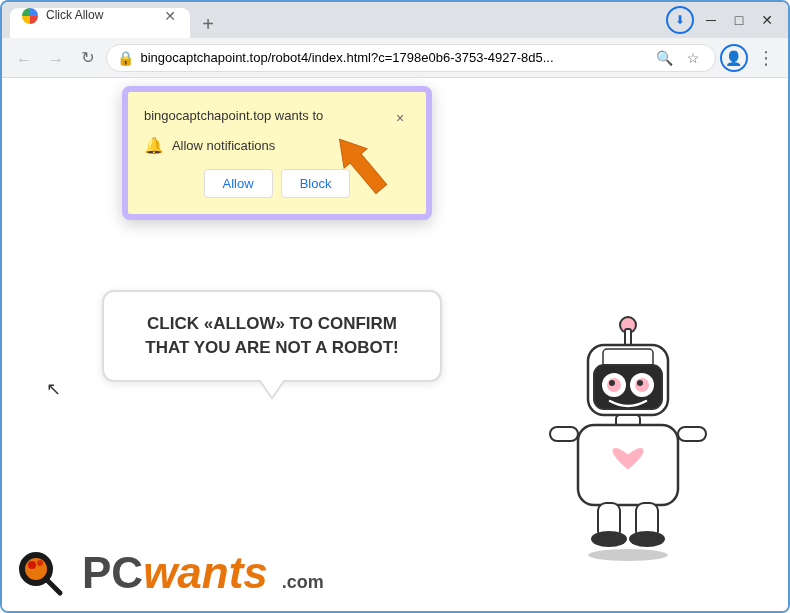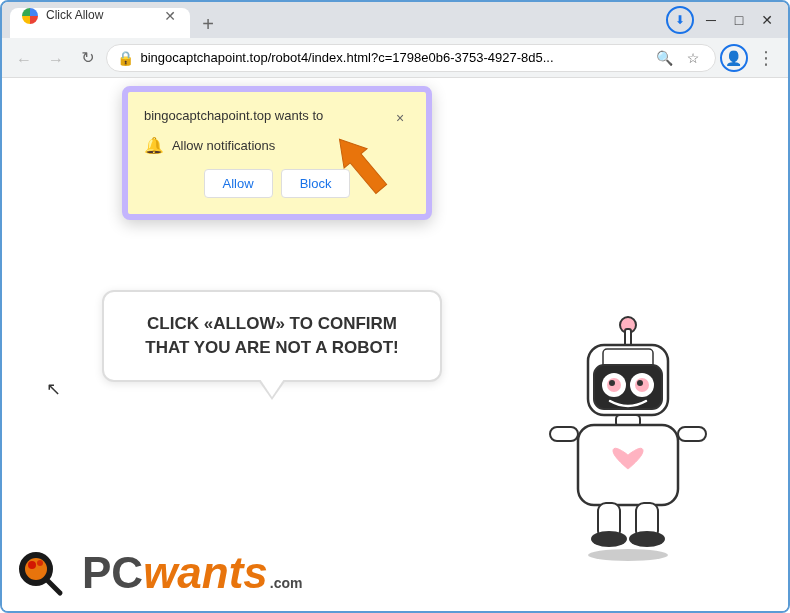--- a/index.html
+++ b/index.html
@@ -508,21 +508,21 @@
         <svg width="52" height="52" viewBox="0 0 52 52" xmlns="http://www.w3.org/2000/svg">
           <circle cx="22" cy="22" r="16" fill="#1a1a1a" stroke="#1a1a1a" stroke-width="2"></circle>
           <circle cx="22" cy="22" r="11" fill="#e8740c"></circle>
           <circle cx="18" cy="18" r="4" fill="#cc0000" opacity="0.8"></circle>
           <circle cx="26" cy="16" r="3" fill="#cc0000" opacity="0.6"></circle>
           <line x1="33" y1="33" x2="46" y2="46" stroke="#1a1a1a" stroke-width="5" stroke-linecap="round"></line>
         </svg>
         <div style="display:flex; align-items:baseline; line-height:1;">
           <span class="logo-pc" style="font-size:44px; font-weight:900; color:#4a4a4a; font-family: Arial Black, Arial, sans-serif;">PC</span>
           <span class="logo-risk" style="font-size:44px; font-weight:900; color:#e8740c; font-family: Arial Black, Arial, sans-serif; font-style: italic;">wants</span>
-          <span class="logo-com" style="font-size:14px; color:#4a4a4a; font-weight:bold; margin-left:2px;">.com</span>
+          <span class="logo-com" style="font-size:18px; color:#4a4a4a; font-weight:bold; margin-left:14px;">.com</span>
         </div>
       </div>
 
       <div class="cursor">↖</div>
 
     </div>
   </div>
 </div>
 
 </body></html>

